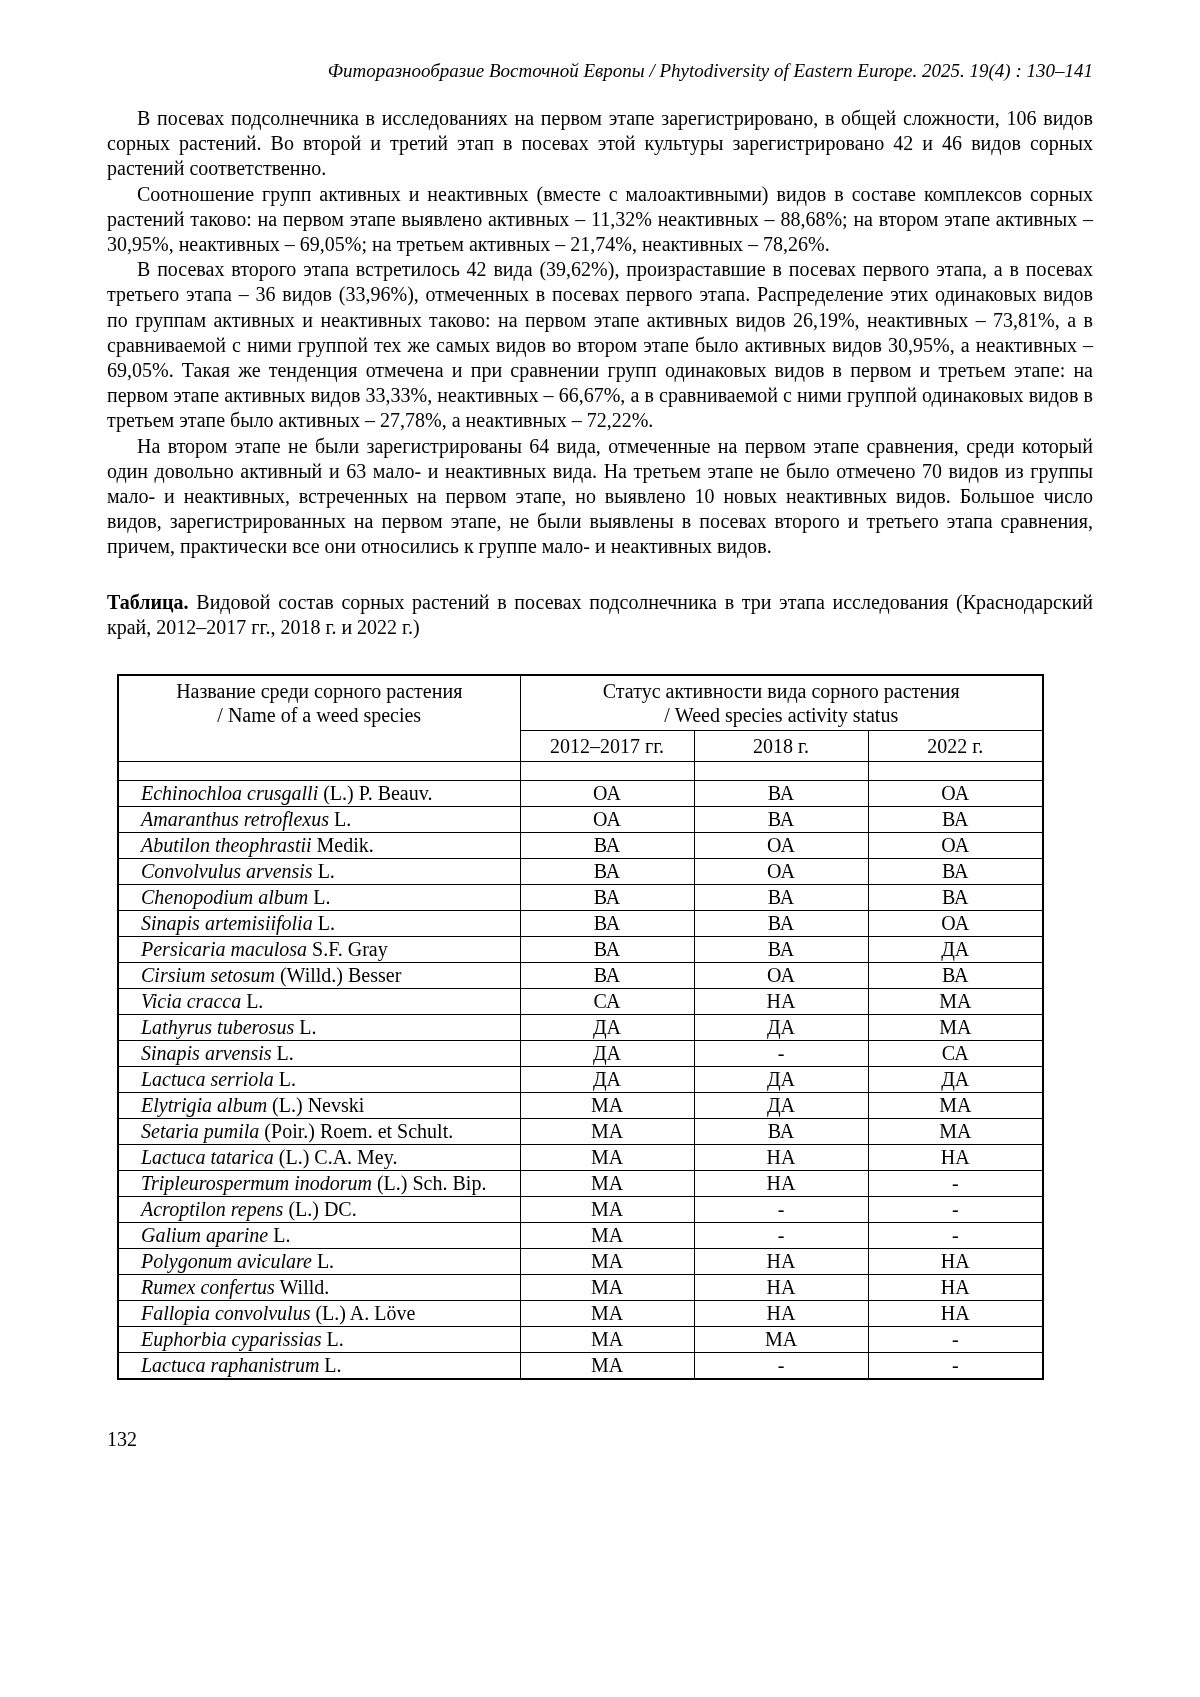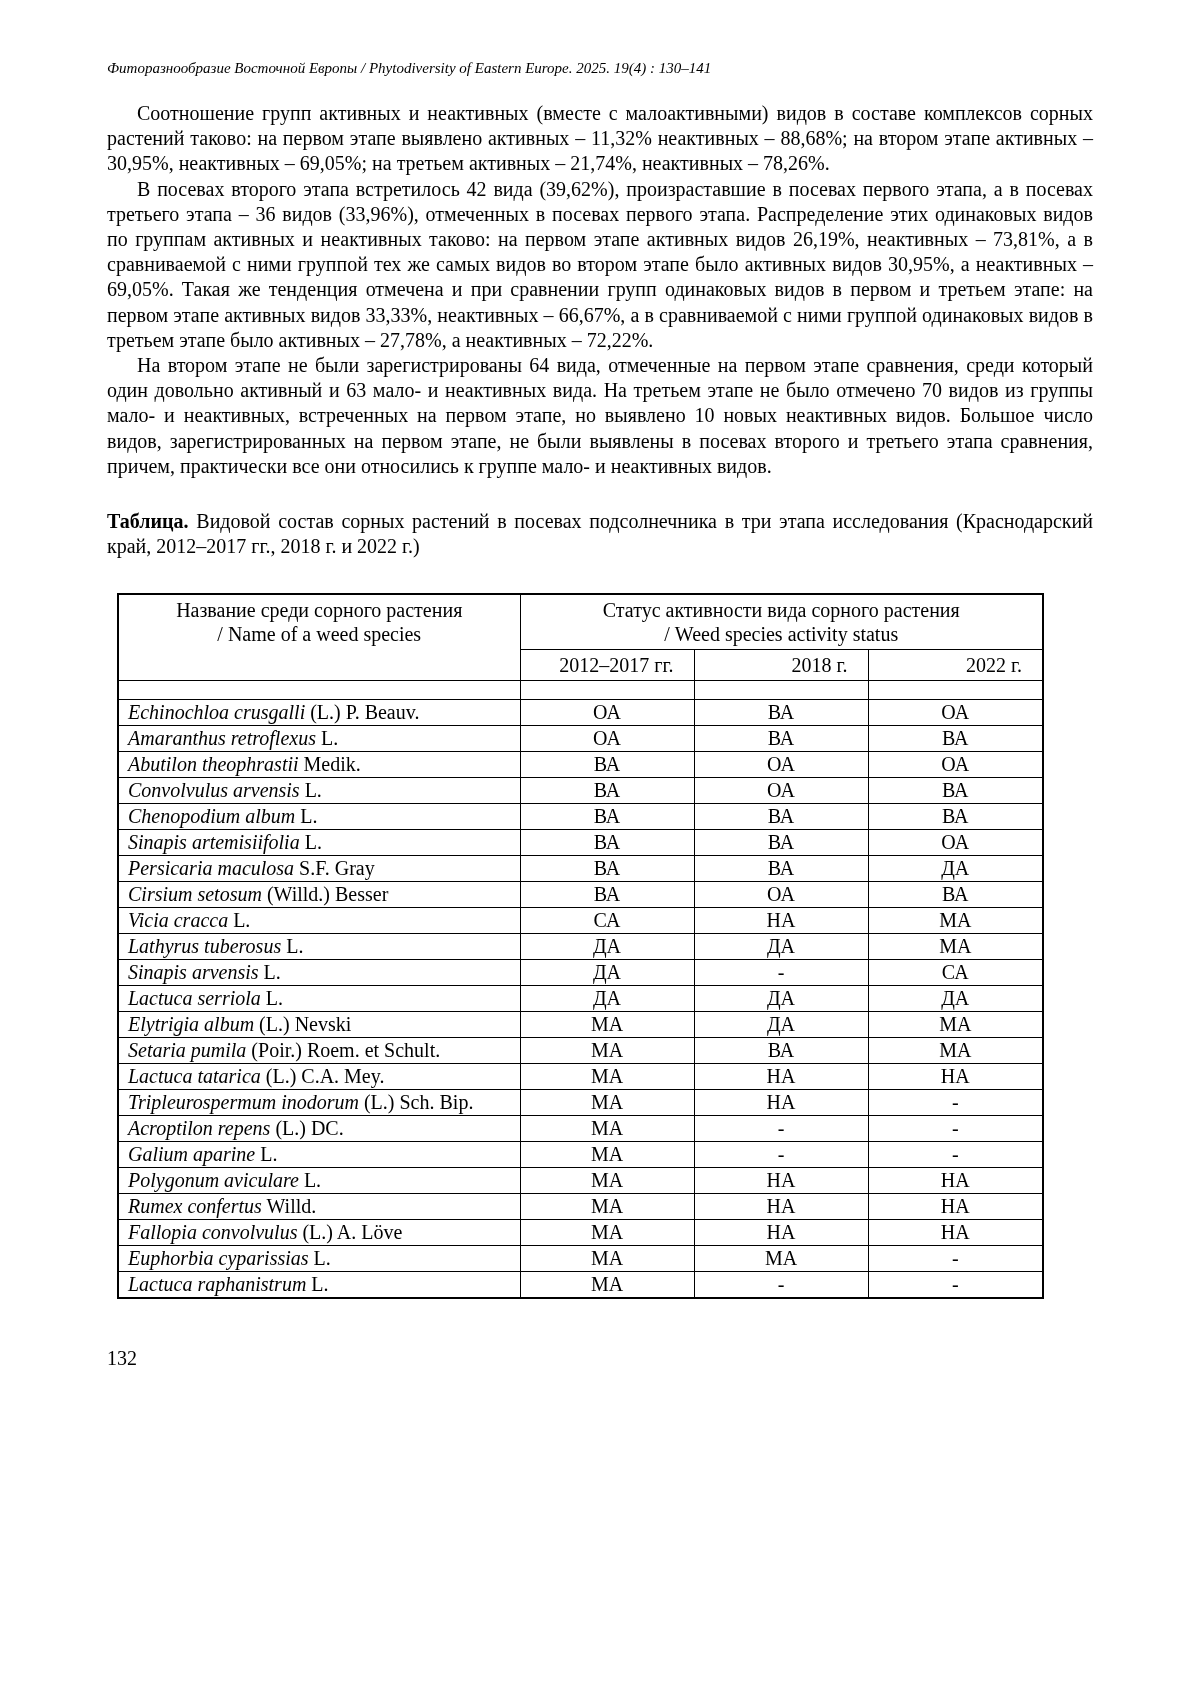--- a/index.html
+++ b/index.html
@@ -9,23 +9,23 @@
     height: 1697px;
     margin: 0 auto;
     background: #ffffff;
     box-sizing: border-box;
     padding: 60px 107px 0 107px;
     font-family: "Liberation Serif", "DejaVu Serif", serif;
     font-size: 20px;
     color: #000;
   }
   .running-head {
-    text-align: left;
+    text-align: right;
     font-style: italic;
-    font-size: 15px;
+    font-size: 19px;
     margin-bottom: 24px;
     white-space: nowrap;
   }
   .body-text p.para {
     margin: 0;
     text-align: justify;
     text-indent: 30px;
     line-height: 25.2px;
   }
   .caption {
@@ -48,29 +48,29 @@
     border: 1px solid #000;
     font-weight: normal;
   }
   th.hdr {
     text-align: center;
     vertical-align: top;
     padding: 3px 6px;
     line-height: 24px;
   }
   th.year-hdr {
-    text-align: right;
+    text-align: center;
     padding: 3px 20px;
     line-height: 24px;
     margin-top: 28px;
   }
   tr.spacer-row td { height: 16px; }
   td.species-cell {
     text-align: left;
-    padding: 1px 4px 1px 9px;
+    padding: 1px 4px 1px 22px;
     line-height: 23px;
     white-space: nowrap;
     overflow: hidden;
   }
   td.status-cell {
     text-align: center;
     padding: 1px 4px;
     line-height: 23px;
   }
   .page-number {
@@ -80,20 +80,21 @@
   }
 </style>
 </head>
 <body>
 
 <div class="page">
 
   <div class="running-head">Фиторазнообразие Восточной Европы / Phytodiversity of Eastern Europe. 2025. 19(4) : 130–141</div>
 
   <div class="body-text">
+    <p class="para">В посевах подсолнечника в исследованиях на первом этапе зарегистрировано, в общей сложности, 106 видов сорных растений. Во второй и третий этап в посевах этой культуры зарегистрировано 42 и 46 видов сорных растений соответственно.</p>
     <p class="para">Соотношение групп активных и неактивных (вместе с малоактивными) видов в составе комплексов сорных растений таково: на первом этапе выявлено активных – 11,32% неактивных – 88,68%; на втором этапе активных – 30,95%, неактивных – 69,05%; на третьем активных – 21,74%, неактивных – 78,26%.</p>
     <p class="para">В посевах второго этапа встретилось 42 вида (39,62%), произраставшие в посевах первого этапа, а в посевах третьего этапа – 36 видов (33,96%), отмеченных в посевах первого этапа. Распределение этих одинаковых видов по группам активных и неактивных таково: на первом этапе активных видов 26,19%, неактивных – 73,81%, а в сравниваемой с ними группой тех же самых видов во втором этапе было активных видов 30,95%, а неактивных – 69,05%. Такая же тенденция отмечена и при сравнении групп одинаковых видов в первом и третьем этапе: на первом этапе активных видов 33,33%, неактивных – 66,67%, а в сравниваемой с ними группой одинаковых видов в третьем этапе было активных – 27,78%, а неактивных – 72,22%.</p>
     <p class="para">На втором этапе не были зарегистрированы 64 вида, отмеченные на первом этапе сравнения, среди который один довольно активный и 63 мало- и неактивных вида. На третьем этапе не было отмечено 70 видов из группы мало- и неактивных, встреченных на первом этапе, но выявлено 10 новых неактивных видов. Большое число видов, зарегистрированных на первом этапе, не были выявлены в посевах второго и третьего этапа сравнения, причем, практически все они относились к группе мало- и неактивных видов.</p>
   </div>
 
   <p class="caption caption-ru"><b>Таблица.</b><span> Видовой состав сорных растений в посевах подсолнечника в три этапа исследования (Краснодарский край, 2012–2017 гг., 2018 г. и 2022 г.)</span></p>
 
 
   <table class="species-table">
     <colgroup>

